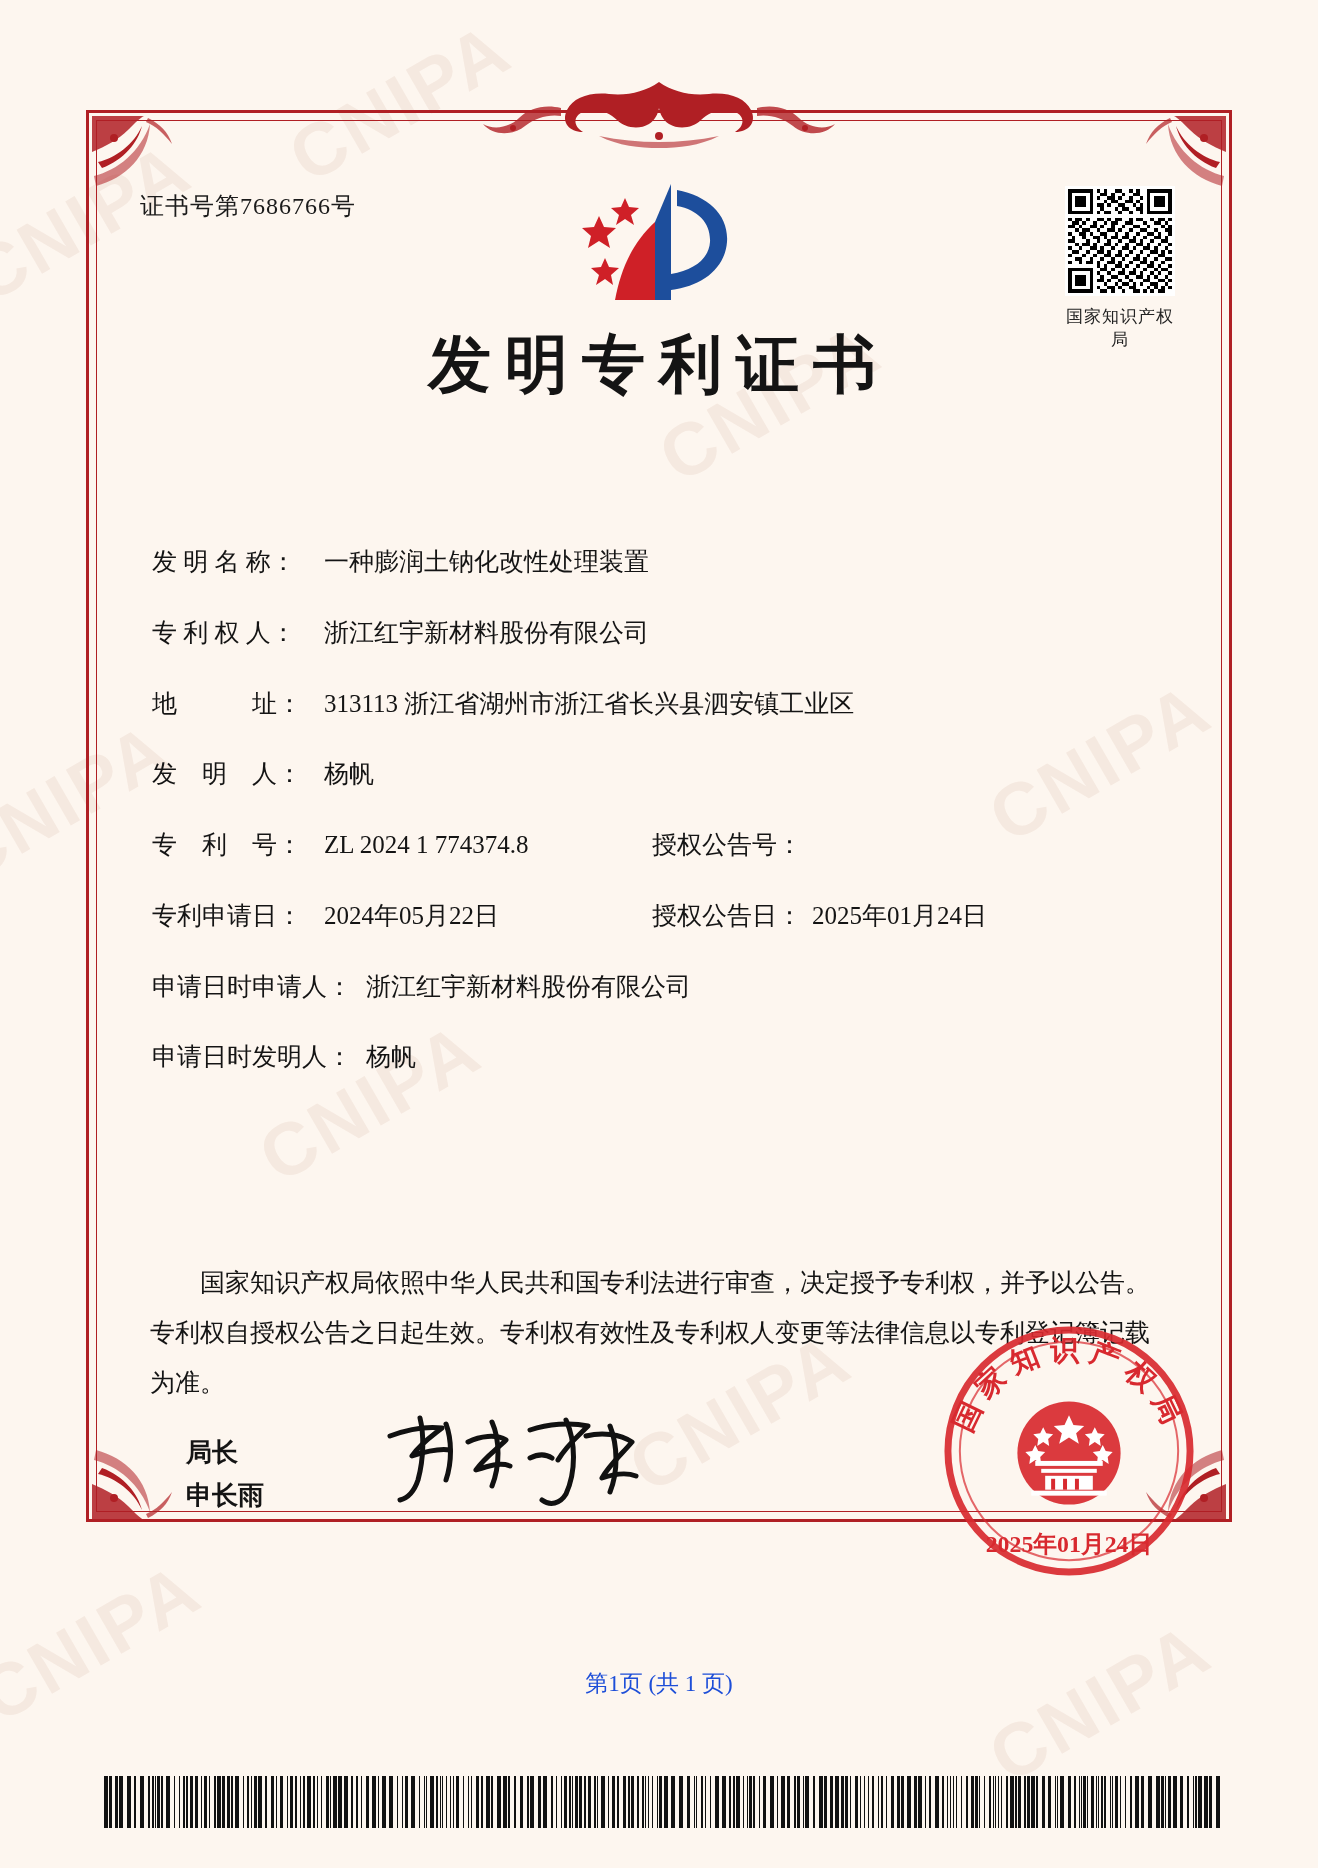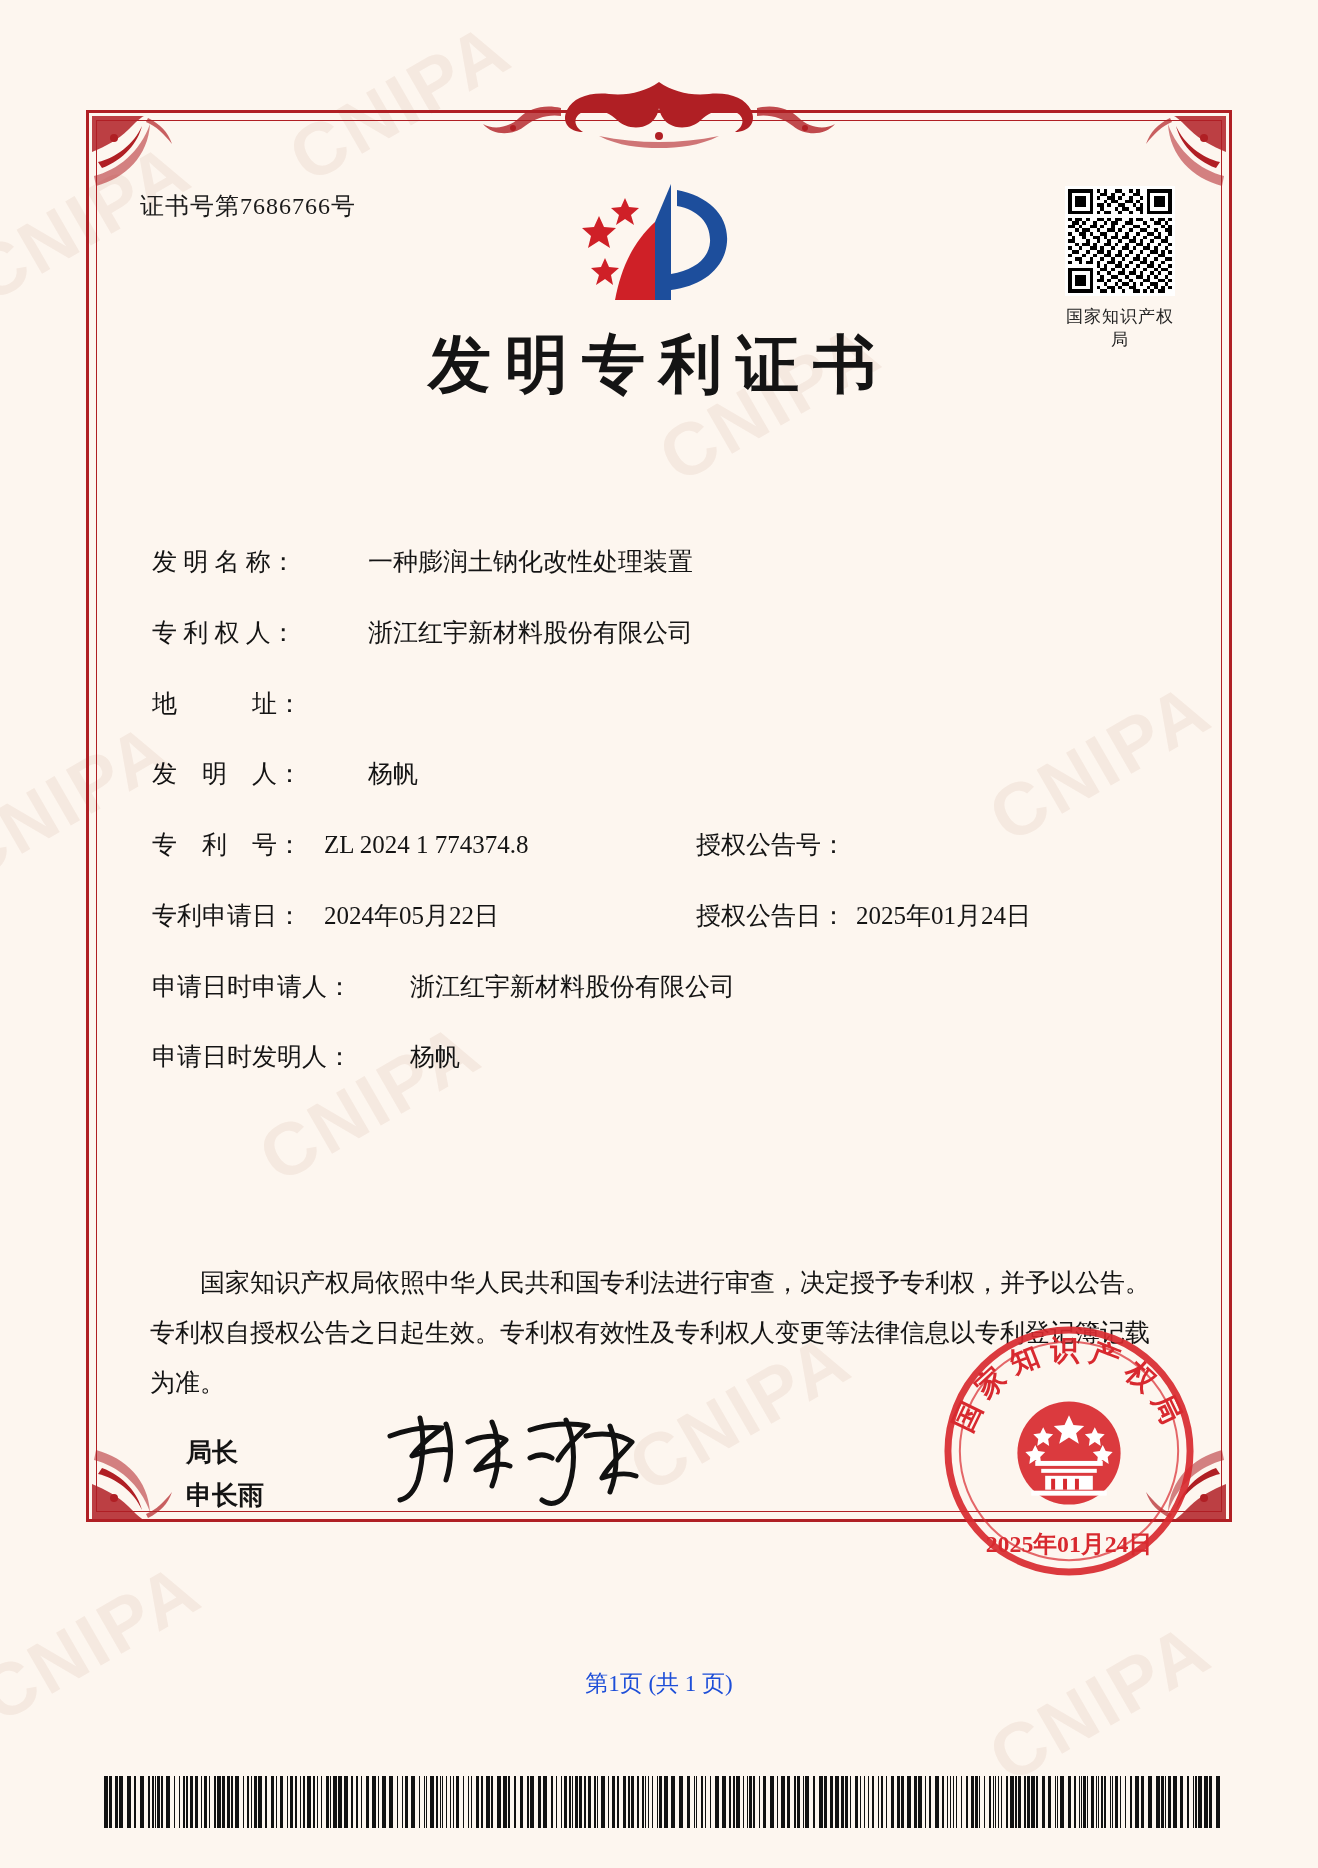--- a/index.html
+++ b/index.html
@@ -138,21 +138,20 @@
     top: 545px;
     width: 1000px;
     color: #141414;
     font-size: 25px;
   }
   .field-row {
     display: flex;
     align-items: baseline;
     margin-bottom: 37px;
     line-height: 1.35;
-    gap: 44px;
   }
   .f-label {
     width: 172px;
     flex: 0 0 172px;
     letter-spacing: 0px;
     white-space: nowrap;
   }
   .f-val { flex: 1; }
 
   .field-row.two-col .col-a {
@@ -571,20 +570,21 @@
       <div class="f-val">一种膨润土钠化改性处理装置</div>
     </div>
 
     <div class="field-row" style="margin-top:22px;">
       <div class="f-label">专 利 权 人：</div>
       <div class="f-val">浙江红宇新材料股份有限公司</div>
     </div>
 
     <div class="field-row">
       <div class="f-label">地　　　址：</div>
+      <div class="f-val">313113 浙江省湖州市浙江省长兴县泗安镇工业区</div>
     </div>
 
     <div class="field-row">
       <div class="f-label">发　明　人：</div>
       <div class="f-val">杨帆</div>
     </div>
 
     <div class="field-row two-col" style="margin-top:24px;">
       <div class="col-a">
         <div class="f-label">专　利　号：</div>

